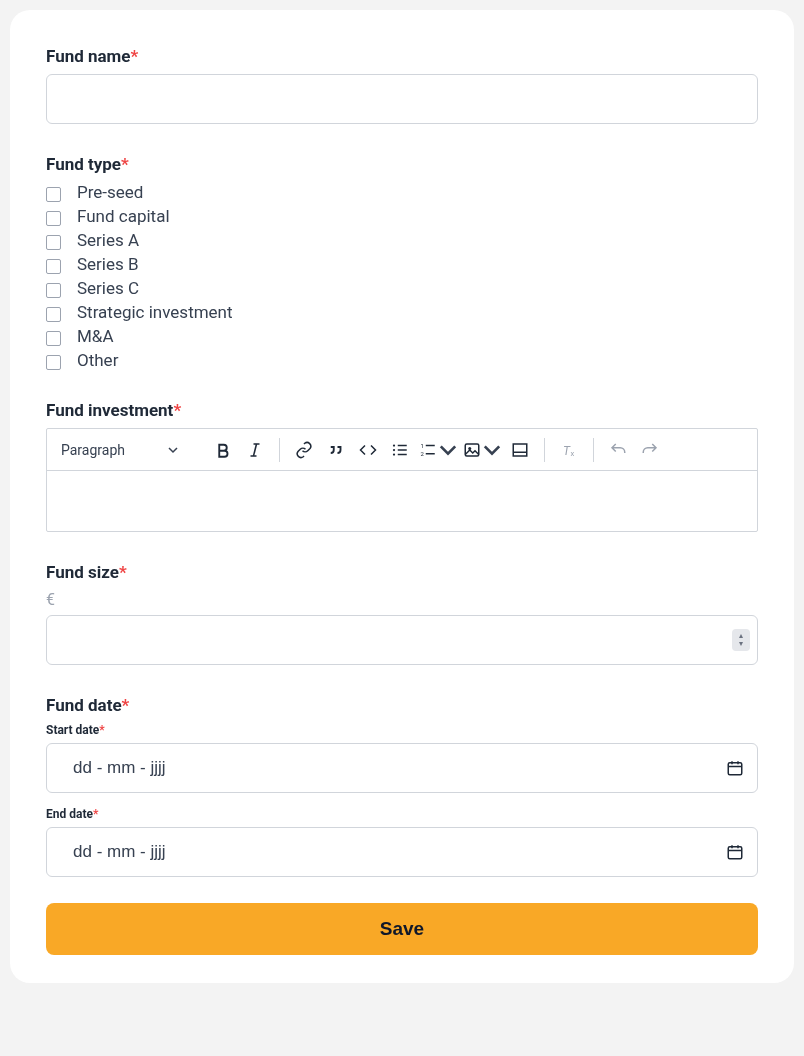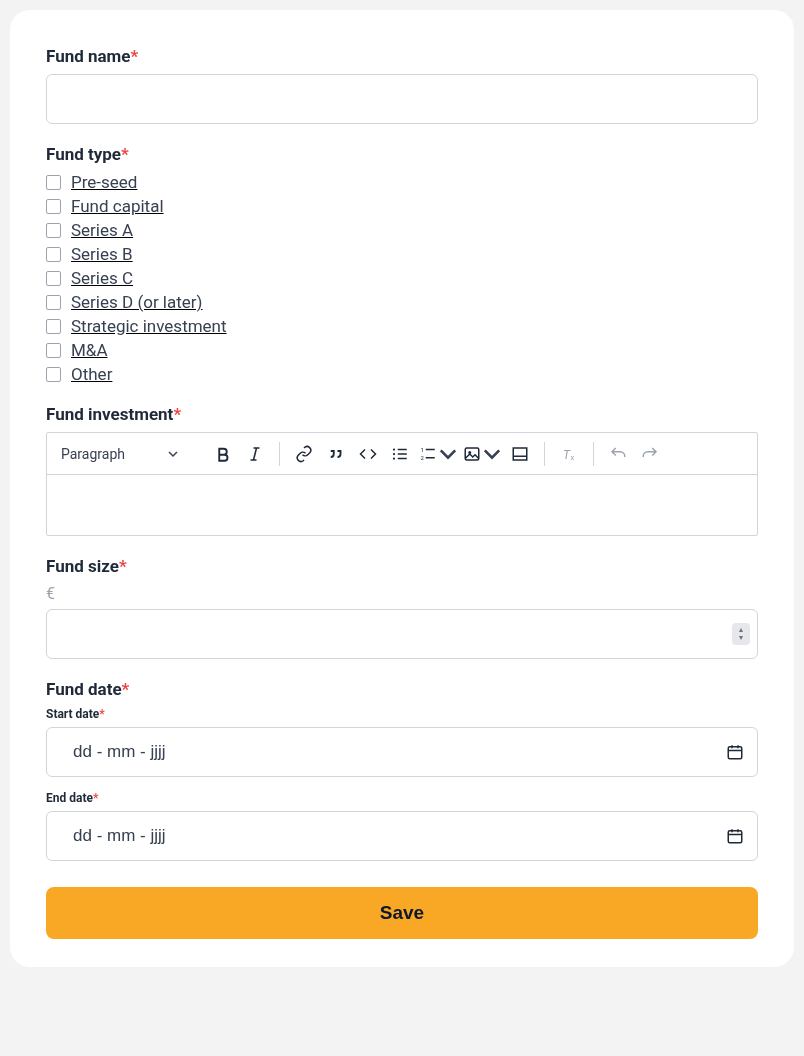--- a/index.html
+++ b/index.html
@@ -8,21 +8,21 @@
       background: #f3f3f3;
       padding: 10px;
     }
     .card {
       background: #fff;
       border-radius: 20px;
       padding: 36px 36px 28px 36px;
       max-width: 784px;
       margin: 0 auto;
     }
-    .form-group { margin-bottom: 20px; }
+    .form-group { margin-bottom: 30px; }
     .label {
       font-weight: 700;
       font-size: 17px;
       color: #1f2937;
       display: block;
       margin-bottom: 8px;
     }
     .sublabel {
       font-weight: 700;
       font-size: 12px;
@@ -36,24 +36,23 @@
       height: 50px;
       border: 1px solid #d1d5db;
       border-radius: 6px;
       padding: 0 14px;
       font-size: 16px;
       color: #374151;
       background: #fff;
     }
     .check-row {
       display: flex;
-      align-items: center;
-      gap: 10px;
+      align-items: flex-end;
+      gap: 16px;
       margin-bottom: 4px;
-      text-decoration: underline;
     }
     .check {
       width: 15px;
       height: 15px;
       border: 1.5px solid #9ca3af;
       border-radius: 2px;
       background: #fff;
       cursor: pointer;
       flex-shrink: 0;
     }
@@ -200,24 +199,20 @@
         <div class="check-row">
           <div class="check"></div>
           <span class="check-text">Series B</span>
         </div>
         <div class="check-row">
           <div class="check"></div>
           <span class="check-text">Series C</span>
         </div>
         <div class="check-row">
           <div class="check"></div>
-          <span class="check-text">Series D (or later)</span>
-        </div>
-        <div class="check-row">
-          <div class="check"></div>
           <span class="check-text">Strategic investment</span>
         </div>
         <div class="check-row">
           <div class="check"></div>
           <span class="check-text">M&amp;A</span>
         </div>
         <div class="check-row">
           <div class="check"></div>
           <span class="check-text">Other</span>
         </div>

